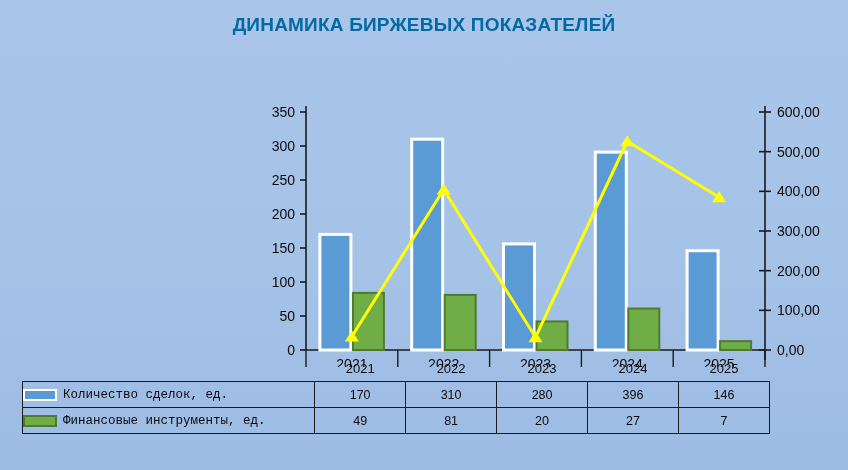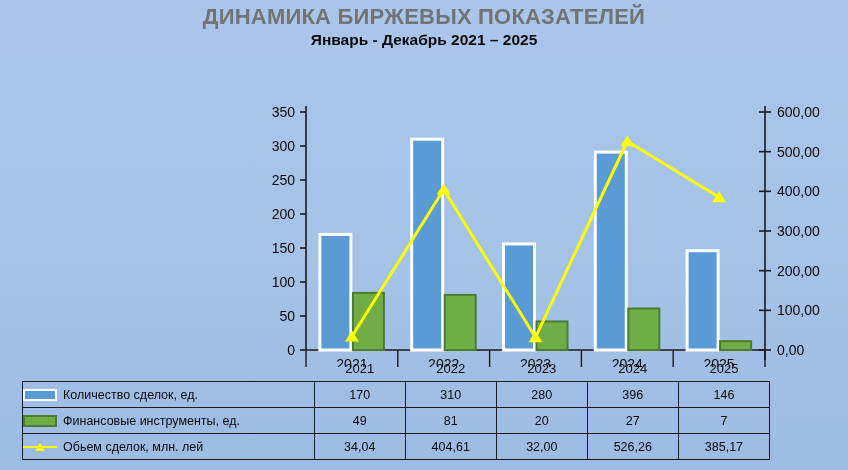--- a/index.html
+++ b/index.html
@@ -18,25 +18,26 @@
 
   
   #title-block {
     position: absolute;
     left: 0;
     top: 6px;
     width: 848px;
     text-align: center;
   }
   #chart-title {
-    font-size: 22px;
+    font-size: 19px;
     font-weight: bold;
     letter-spacing: .2px;
     line-height: 22px;
-    color: #737373;
+    color: #0369a1;
+    margin-top: 8px;
   }
   #chart-subtitle {
     font-size: 15.5px;
     font-weight: bold;
     line-height: 24px;
     color: #0a0a0a;
   }
 
   
   #plot-wrap {
@@ -73,20 +74,21 @@
     border-bottom: 1px solid #1b1b1b;
     font-size: 13px;
   }
   #data-table tr.year-row td.rowhead {
     border: none;
   }
   td.rowhead {
     text-align: left;
     width: 292px;
     padding-left: 4px;
+    font-family: Liberation Mono, monospace;
   }
   .legend-cell {
     display: flex;
     align-items: center;
     gap: 6px;
     font-size: 12.5px;
     line-height: 14px;
   }
   .swatch {
     flex: 0 0 auto;
@@ -124,21 +126,20 @@
     border-right: 5px solid transparent;
     border-bottom: 8px solid #ffff00;
   }
   .val-cell { width: 91px; }
 </style>
 </head>
 <body>
 
 <div id="title-block">
   <div id="chart-title">ДИНАМИКА БИРЖЕВЫХ ПОКАЗАТЕЛЕЙ</div>
-  <div id="chart-subtitle">Январь - Декабрь 2021 – 2025</div>
 </div>
 
 <div id="plot-wrap">
   <svg id="plot-svg" width="848" height="272" viewBox="0 0 848 272">
       <line x1="306" y1="11" x2="306" y2="255" stroke="#1b1b1b" stroke-width="1.6"></line>
       <line x1="300" y1="255" x2="306" y2="255" stroke="#1b1b1b" stroke-width="1.6"></line>
       <text x="295" y="260" text-anchor="end" font-size="14" font-family="&quot;Liberation Sans&quot;, sans-serif" fill="#0a0a0a">0</text>
       <line x1="300" y1="221" x2="306" y2="221" stroke="#1b1b1b" stroke-width="1.6"></line>
       <text x="295" y="226" text-anchor="end" font-size="14" font-family="&quot;Liberation Sans&quot;, sans-serif" fill="#0a0a0a">50</text>
       <line x1="300" y1="187" x2="306" y2="187" stroke="#1b1b1b" stroke-width="1.6"></line>
@@ -229,27 +230,14 @@
             <span class="swatch green"></span>
             <span>Финансовые инструменты, ед.</span>
           </div>
         </td>
         <td class="val-cell">49</td>
         <td class="val-cell">81</td>
         <td class="val-cell">20</td>
         <td class="val-cell">27</td>
         <td class="val-cell">7</td>
       </tr>
-      <tr>
-        <td class="rowhead">
-          <div class="legend-cell">
-            <span class="swatch line"></span>
-            <span>Обьем сделок, млн. лей</span>
-          </div>
-        </td>
-        <td class="val-cell">34,04</td>
-        <td class="val-cell">404,61</td>
-        <td class="val-cell">32,00</td>
-        <td class="val-cell">526,26</td>
-        <td class="val-cell">385,17</td>
-      </tr>
     </tbody>
 </table>
 
 </body></html>

